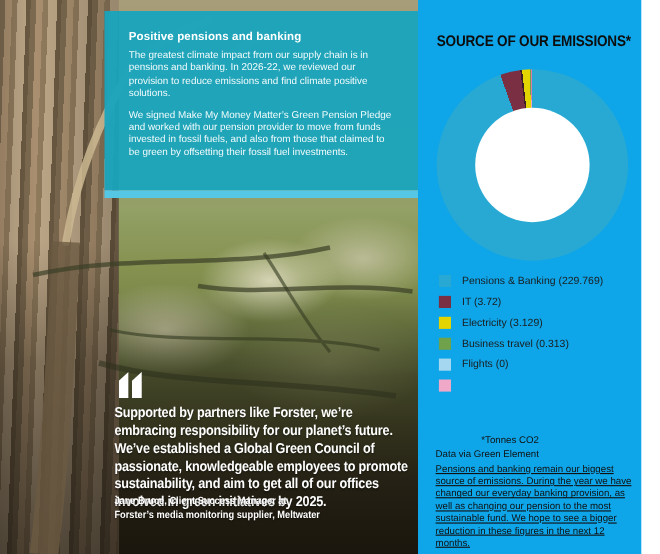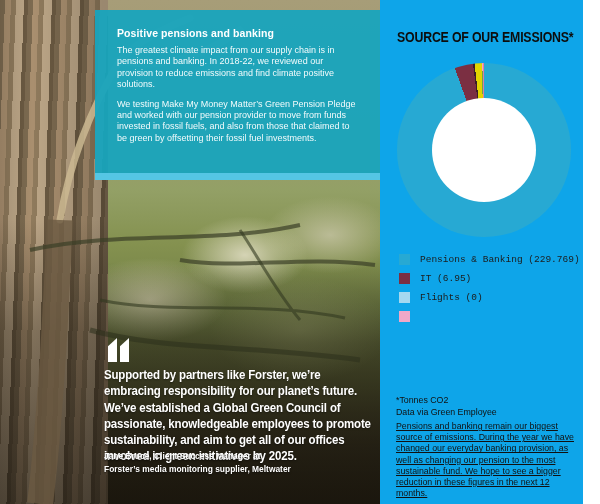--- a/index.html
+++ b/index.html
@@ -42,46 +42,46 @@
   #quote-attr{position:absolute;left:104px;top:450px;width:308px;color:#ffffff;font-weight:bold;
     font-size:9.5px;line-height:12.5px;text-shadow:0 1px 2px rgba(0,0,0,0.5);}
 
   
   #right{position:absolute;left:380px;top:0;width:220px;height:504px;background:#0ea5e9;}
   #chart-title{position:absolute;left:17px;top:29px;width:230px;font-size:14px;font-weight:bold;color:#0d0d0d;
     letter-spacing:-0.2px;transform:scaleX(0.88);transform-origin:left top;white-space:nowrap;}
   #donut{position:absolute;left:17px;top:63px;width:174px;height:174px;border-radius:50%;}
   #donut-hole{position:absolute;left:50%;top:50%;width:104px;height:104px;margin:-52px 0 0 -52px;border-radius:50%;background:#ffffff;}
   #chart-legend{position:absolute;left:19px;top:250px;}
-  .legend-row{display:flex;align-items:center;height:19px;font-family:Liberation Mono, monospace;}
+  .legend-row{display:flex;align-items:flex-start;height:19px;}
   .swatch{width:11px;height:11px;flex:0 0 11px;margin-right:10px;}
   .legend-label{font-size:9.5px;color:#1c1c1c;white-space:nowrap;}
-  #footnote{position:absolute;left:16px;top:394px;font-size:8.8px;line-height:12px;color:#111;}
+  #footnote{position:absolute;left:16px;top:394px;font-size:8.8px;line-height:12px;color:#111;text-align:right;}
   #right-body{position:absolute;left:16px;top:421px;width:184px;font-size:8.8px;line-height:11.2px;color:#111;text-decoration:underline;}
   #page-number{position:absolute;right:10px;top:464px;font-size:9.5px;color:#222;}
 </style>
 </head>
 <body>
 
 <div id="page">
 
   <div id="photo">
     <div id="trunk"></div>
     <svg id="branches" width="380" height="504">
       <path d="M60 220 C 70 160, 90 110, 120 60 M120 60 C 140 40, 160 30, 190 18 M120 60 C 150 70, 200 60, 240 30" stroke="#cbb892" stroke-width="7" fill="none" stroke-linecap="round" opacity="0.85"></path>
       <path d="M40 504 C 50 420, 55 330, 60 220" stroke="#6b5a42" stroke-width="26" fill="none" opacity="0.8"></path>
       <path d="M30 250 C 120 230, 210 245, 300 225 M180 260 C 240 270, 300 255, 375 265" stroke="#3a3f26" stroke-width="4" fill="none" opacity="0.7"></path>
       <path d="M100 300 C 170 315, 260 300, 345 318 M240 230 C 260 260, 275 290, 300 320" stroke="#32381f" stroke-width="3" fill="none" opacity="0.6"></path>
       <path d="M90 330 C 160 350, 250 345, 360 360" stroke="#2c2f1c" stroke-width="5" fill="none" opacity="0.55"></path>
     </svg>
 
     <div id="teal-box" style="background: rgba(24, 164, 189, 0.95);">
       <div class="article-heading">Positive pensions and banking</div>
-      <p class="article-p">The greatest climate impact from our supply chain is in pensions and banking. In 2018-22, we reviewed our provision to reduce emissions and find climate positive solutions.</p>
-      <p class="article-p">We testing Make My Money Matter’s Green Pension Pledge and worked with our pension provider to move from funds invested in fossil fuels, and also from those that claimed to be green by offsetting their fossil fuel investments.</p>
+      <p class="article-p">The greatest climate impact from our supply chain is in pensions and banking. In 2026-22, we reviewed our provision to reduce emissions and find climate positive solutions.</p>
+      <p class="article-p">We signed Make My Money Matter’s Green Pension Pledge and worked with our pension provider to move from funds invested in fossil fuels, and also from those that claimed to be green by offsetting their fossil fuel investments.</p>
     </div>
     <div id="teal-strip" style="background: rgb(85, 198, 228);"></div>
 
     <div id="quote-icon">
       <div class="bar b1"></div>
         <div class="bar b2"></div>
     </div>
     <div id="quote-text" class="cond">Supported by partners like Forster, we’re embracing responsibility for our planet’s future. We’ve established a Global Green Council of passionate, knowledgeable employees to promote sustainability, and aim to get all of our offices involved in green initiatives by 2025.</div>
     <div id="quote-attr" class="cond">
       <div>Jane Bruce, Client Success Manager at</div>
@@ -96,33 +96,41 @@
       <div id="donut-hole"></div>
     </div>
 
     <div id="chart-legend">
         <div class="legend-row">
           <span class="swatch" style="background: rgb(39, 169, 211);"></span>
           <span class="legend-label">Pensions &amp; Banking (229.769)</span>
         </div>
         <div class="legend-row">
           <span class="swatch" style="background: rgb(123, 47, 66);"></span>
-          <span class="legend-label">IT (6.95)</span>
+          <span class="legend-label">IT (3.72)</span>
+        </div>
+        <div class="legend-row">
+          <span class="swatch" style="background: rgb(227, 212, 0);"></span>
+          <span class="legend-label">Electricity (3.129)</span>
+        </div>
+        <div class="legend-row">
+          <span class="swatch" style="background: rgb(111, 162, 75);"></span>
+          <span class="legend-label">Business travel (0.313)</span>
         </div>
         <div class="legend-row">
           <span class="swatch" style="background: rgb(165, 216, 240);"></span>
           <span class="legend-label">Flights (0)</span>
         </div>
         <div class="legend-row">
           <span class="swatch" style="background: rgb(240, 168, 200);"></span>
         </div>
       </div>
 
     <div id="footnote">
       <div>*Tonnes CO2</div>
-      <div>Data via Green Employee</div>
+      <div>Data via Green Element</div>
     </div>
 
     <div id="right-body">Pensions and banking remain our biggest source of emissions. During the year we have changed our everyday banking provision, as well as changing our pension to the most sustainable fund. We hope to see a bigger reduction in these figures in the next 12 months.</div>
 
     <div id="page-number">9</div>
   </div>
 </div>
 
 </body></html>

